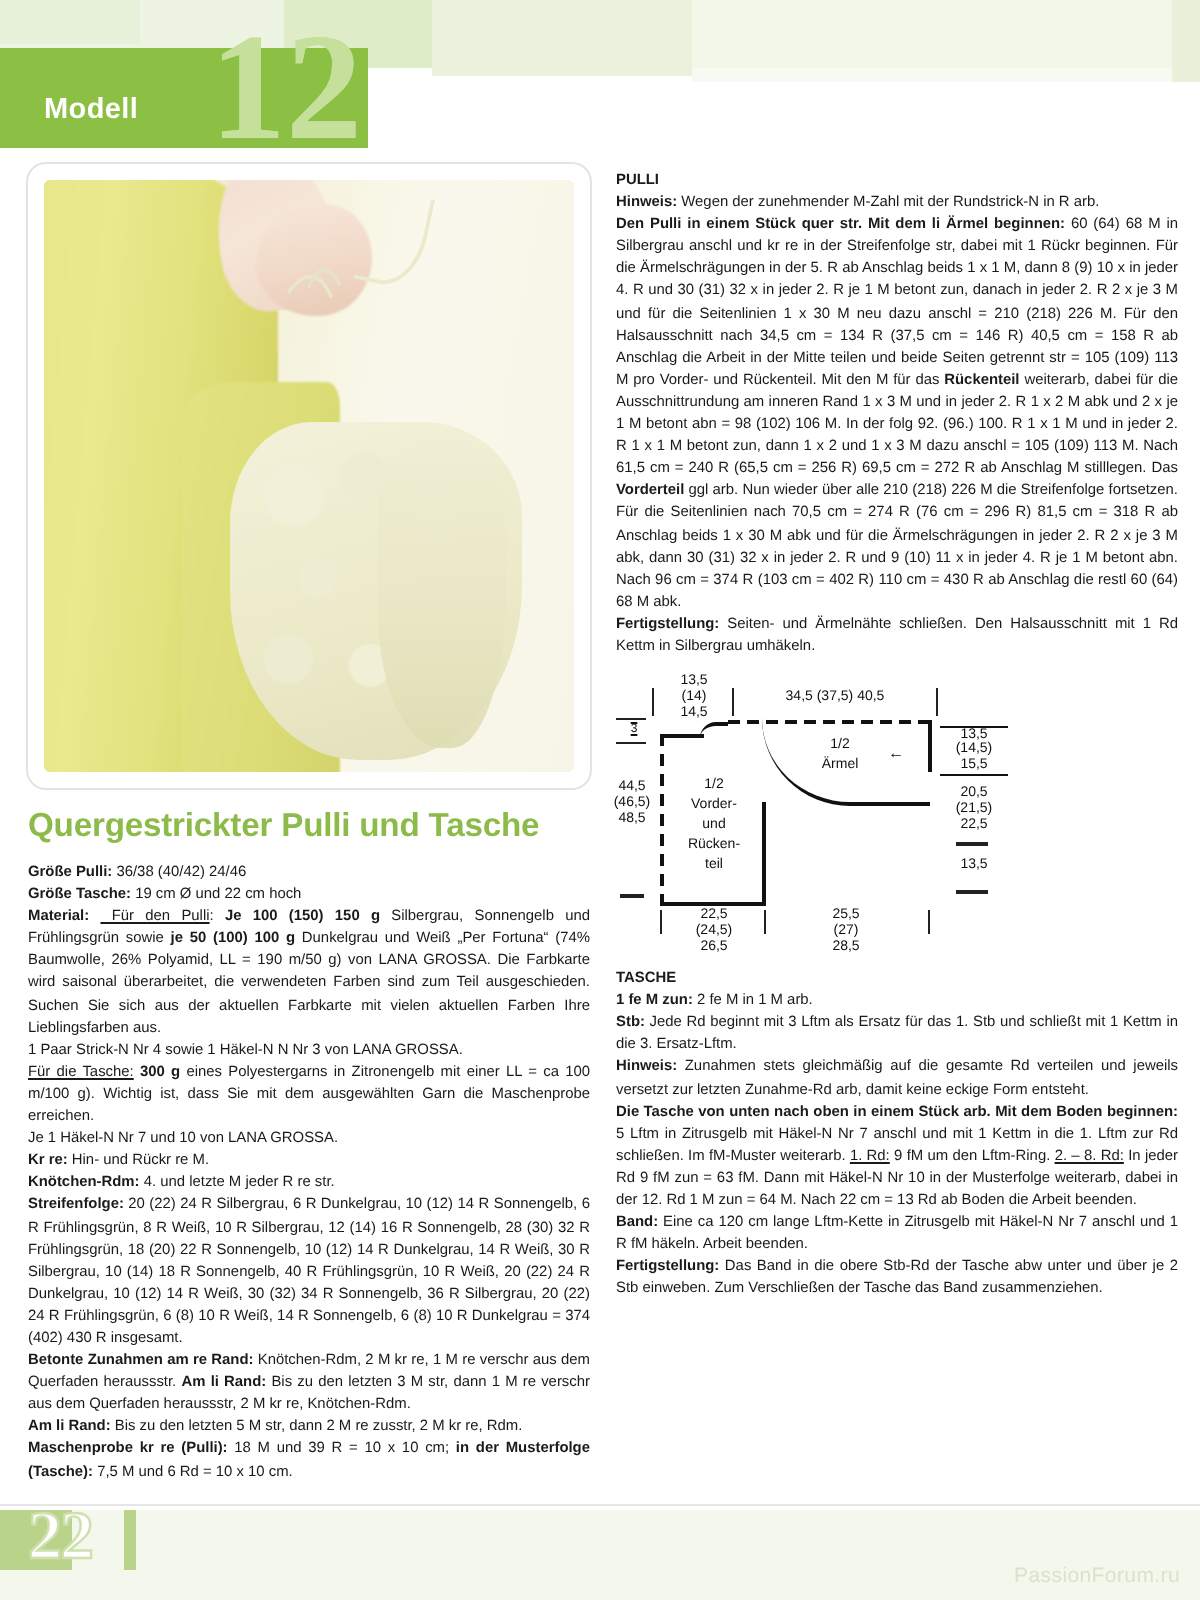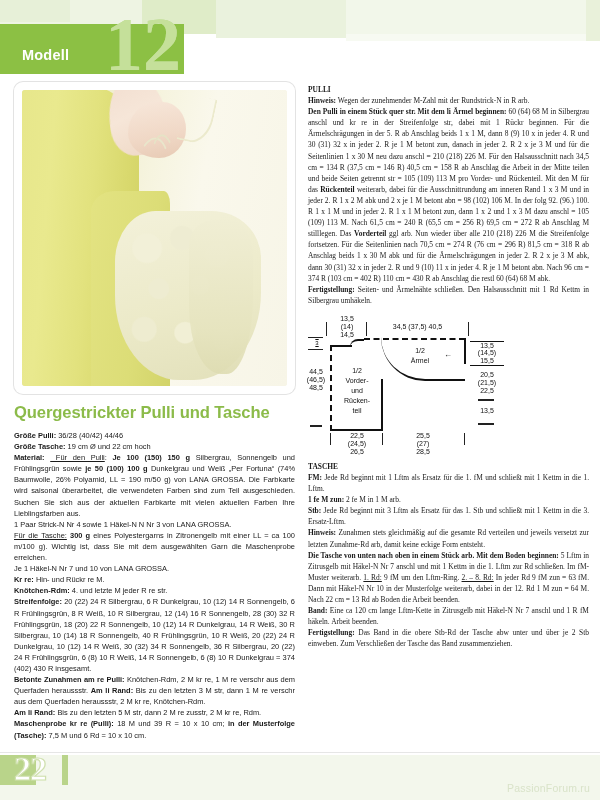--- a/index.html
+++ b/index.html
@@ -165,21 +165,21 @@
   .body-text p { margin: 0; }
   .body-text b { font-weight: bold; }
   .body-text u { }
 
   
   .right-col {
     position: absolute; left: 308px; top: 84px; width: 281px;
     font-size: 7.45px; line-height: 11.1px; color: #1a1a1a;
     text-align: justify;
   }
-  .right-col p { margin: 0; font-family: Liberation Serif, serif; }
+  .right-col p { margin: 0; }
   .sec-head { font-weight: bold; }
 
   
   .schematic {
     position: relative;
     width: 281px; height: 140px;
     margin: 9px 0 6px 0;
     font-size: 7px; line-height: 8.2px; color: #111;
     text-align: center;
   }
@@ -273,30 +273,30 @@
         <div class="photo-strap photo-strap-2"></div>
         <div class="photo-tie"></div>
         <div class="photo-bag"></div>
         <div class="photo-bag-fold"></div>
       </div>
     </div>
 
     <div class="title">Quergestrickter Pulli und Tasche</div>
 
     <div class="body-text">
-      <p><b>Größe Pulli:</b><span> 36/28 (40/42) 44/46</span></p>
+      <p><b>Größe Pulli:</b><span> 36/38 (40/42) 24/46</span></p>
       <p><b>Größe Tasche:</b><span> 19 cm Ø und 22 cm hoch</span></p>
       <p><b>Material:</b><span>&nbsp;</span><u> Für den Pulli</u><span>: </span><b>Je 100 (150) 150 g</b><span> Silbergrau, Sonnengelb und Frühlingsgrün sowie </span><b>je 50 (100) 100 g</b><span> Dunkelgrau und Weiß „Per Fortuna“ (74% Baumwolle, 26% Polyamid, LL = 190 m/50 g) von LANA GROSSA. Die Farbkarte wird saisonal überarbeitet, die verwendeten Farben sind zum Teil ausgeschieden. Suchen Sie sich aus der aktuellen Farbkarte mit vielen aktuellen Farben Ihre Lieblingsfarben aus.</span></p>
       <p>1 Paar Strick-N Nr 4 sowie 1 Häkel-N N Nr 3 von LANA GROSSA.</p>
       <p><u>Für die Tasche:</u><b> 300 g</b><span> eines Polyestergarns in Zitronengelb mit einer LL = ca 100 m/100 g). Wichtig ist, dass Sie mit dem ausgewählten Garn die Maschenprobe erreichen.</span></p>
       <p>Je 1 Häkel-N Nr 7 und 10 von LANA GROSSA.</p>
       <p><b>Kr re:</b><span> Hin- und Rückr re M.</span></p>
       <p><b>Knötchen-Rdm:</b><span> 4. und letzte M jeder R re str.</span></p>
       <p><b>Streifenfolge:</b><span> 20 (22) 24 R Silbergrau, 6 R Dunkelgrau, 10 (12) 14 R Sonnengelb, 6 R Frühlingsgrün, 8 R Weiß, 10 R Silbergrau, 12 (14) 16 R Sonnengelb, 28 (30) 32 R Frühlingsgrün, 18 (20) 22 R Sonnengelb, 10 (12) 14 R Dunkelgrau, 14 R Weiß, 30 R Silbergrau, 10 (14) 18 R Sonnengelb, 40 R Frühlingsgrün, 10 R Weiß, 20 (22) 24 R Dunkelgrau, 10 (12) 14 R Weiß, 30 (32) 34 R Sonnengelb, 36 R Silbergrau, 20 (22) 24 R Frühlingsgrün, 6 (8) 10 R Weiß, 14 R Sonnengelb, 6 (8) 10 R Dunkelgrau = 374 (402) 430 R insgesamt.</span></p>
-      <p><b>Betonte Zunahmen am re Pulli:</b><span> Knötchen-Rdm, 2 M kr re, 1 M re verschr aus dem Querfaden heraussstr. </span><b>Am li Rand:</b><span> Bis zu den letzten 3 M str, dann 1 M re verschr aus dem Querfaden heraussstr, 2 M kr re, Knötchen-Rdm.</span></p>
+      <p><b>Betonte Zunahmen am re Rand:</b><span> Knötchen-Rdm, 2 M kr re, 1 M re verschr aus dem Querfaden heraussstr. </span><b>Am li Rand:</b><span> Bis zu den letzten 3 M str, dann 1 M re verschr aus dem Querfaden heraussstr, 2 M kr re, Knötchen-Rdm.</span></p>
       <p><b>Am li Rand:</b><span> Bis zu den letzten 5 M str, dann 2 M re zusstr, 2 M kr re, Rdm.</span></p>
       <p><b>Maschenprobe kr re (Pulli):</b><span> 18 M und 39 R = 10 x 10 cm; </span><b>in der Musterfolge (Tasche):</b><span> 7,5 M und 6 Rd = 10 x 10 cm.</span></p>
     </div>
   </div>
 
   <div class="right-col">
     <p class="sec-head">PULLI</p>
     <p><b>Hinweis:</b><span> Wegen der zunehmender M-Zahl mit der Rundstrick-N in R arb.</span></p>
     <p><b>Den Pulli in einem Stück quer str. Mit dem li Ärmel beginnen:</b><span> 60 (64) 68 M in Silbergrau anschl und kr re in der Streifenfolge str, dabei mit 1 Rückr beginnen. Für die Ärmelschrägungen in der 5. R ab Anschlag beids 1 x 1 M, dann 8 (9) 10 x in jeder 4. R und 30 (31) 32 x in jeder 2. R je 1 M betont zun, danach in jeder 2. R 2 x je 3 M und für die Seitenlinien 1 x 30 M neu dazu anschl = 210 (218) 226 M. Für den Halsausschnitt nach 34,5 cm = 134 R (37,5 cm = 146 R) 40,5 cm = 158 R ab Anschlag die Arbeit in der Mitte teilen und beide Seiten getrennt str = 105 (109) 113 M pro Vorder- und Rückenteil. Mit den M für das </span><b>Rückenteil</b><span> weiterarb, dabei für die Ausschnittrundung am inneren Rand 1 x 3 M und in jeder 2. R 1 x 2 M abk und 2 x je 1 M betont abn = 98 (102) 106 M. In der folg 92. (96.) 100. R 1 x 1 M und in jeder 2. R 1 x 1 M betont zun, dann 1 x 2 und 1 x 3 M dazu anschl = 105 (109) 113 M. Nach 61,5 cm = 240 R (65,5 cm = 256 R) 69,5 cm = 272 R ab Anschlag M stilllegen. Das </span><b>Vorderteil</b><span> ggl arb. Nun wieder über alle 210 (218) 226 M die Streifenfolge fortsetzen. Für die Seitenlinien nach 70,5 cm = 274 R (76 cm = 296 R) 81,5 cm = 318 R ab Anschlag beids 1 x 30 M abk und für die Ärmelschrägungen in jeder 2. R 2 x je 3 M abk, dann 30 (31) 32 x in jeder 2. R und 9 (10) 11 x in jeder 4. R je 1 M betont abn. Nach 96 cm = 374 R (103 cm = 402 R) 110 cm = 430 R ab Anschlag die restl 60 (64) 68 M abk.</span></p>
     <p><b>Fertigstellung:</b><span> Seiten- und Ärmelnähte schließen. Den Halsausschnitt mit 1 Rd Kettm in Silbergrau umhäkeln.</span></p>
@@ -355,21 +355,20 @@
       <div class="sc-tick" style="left:156px; top:118px; height:12px;"></div>
       <div class="sc-txt" style="left:32px; top:117px; width:34px;">22,5</div>
       <div class="sc-txt" style="left:32px; top:125px; width:34px;">(24,5)</div>
       <div class="sc-txt" style="left:32px; top:133px; width:34px;">26,5</div>
       <div class="sc-txt" style="left:98px; top:117px; width:34px;">25,5</div>
       <div class="sc-txt" style="left:98px; top:125px; width:34px;">(27)</div>
       <div class="sc-txt" style="left:98px; top:133px; width:34px;">28,5</div>
     </div>
 
     <p class="sec-head">TASCHE</p>
-    <p><b>FM:</b><span> Jede Rd beginnt mit 1 Lftm als Ersatz für die 1. fM und schließt mit 1 Kettm in die 1. Lftm.</span></p>
     <p><b>1 fe M zun:</b><span> 2 fe M in 1 M arb.</span></p>
     <p><b>Stb:</b><span> Jede Rd beginnt mit 3 Lftm als Ersatz für das 1. Stb und schließt mit 1 Kettm in die 3. Ersatz-Lftm.</span></p>
     <p><b>Hinweis:</b><span> Zunahmen stets gleichmäßig auf die gesamte Rd verteilen und jeweils versetzt zur letzten Zunahme-Rd arb, damit keine eckige Form entsteht.</span></p>
     <p><b>Die Tasche von unten nach oben in einem Stück arb. Mit dem Boden beginnen:</b><span> 5 Lftm in Zitrusgelb mit Häkel-N Nr 7 anschl und mit 1 Kettm in die 1. Lftm zur Rd schließen. Im fM-Muster weiterarb. </span><u>1. Rd:</u><span> 9 fM um den Lftm-Ring. </span><u>2. – 8. Rd:</u><span> In jeder Rd 9 fM zun = 63 fM. Dann mit Häkel-N Nr 10 in der Musterfolge weiterarb, dabei in der 12. Rd 1 M zun = 64 M. Nach 22 cm = 13 Rd ab Boden die Arbeit beenden.</span></p>
     <p><b>Band:</b><span> Eine ca 120 cm lange Lftm-Kette in Zitrusgelb mit Häkel-N Nr 7 anschl und 1 R fM häkeln. Arbeit beenden.</span></p>
     <p><b>Fertigstellung:</b><span> Das Band in die obere Stb-Rd der Tasche abw unter und über je 2 Stb einweben. Zum Verschließen der Tasche das Band zusammenziehen.</span></p>
   </div>
 
   <div class="footer-rule"></div>
   <div class="footer-band"></div>

